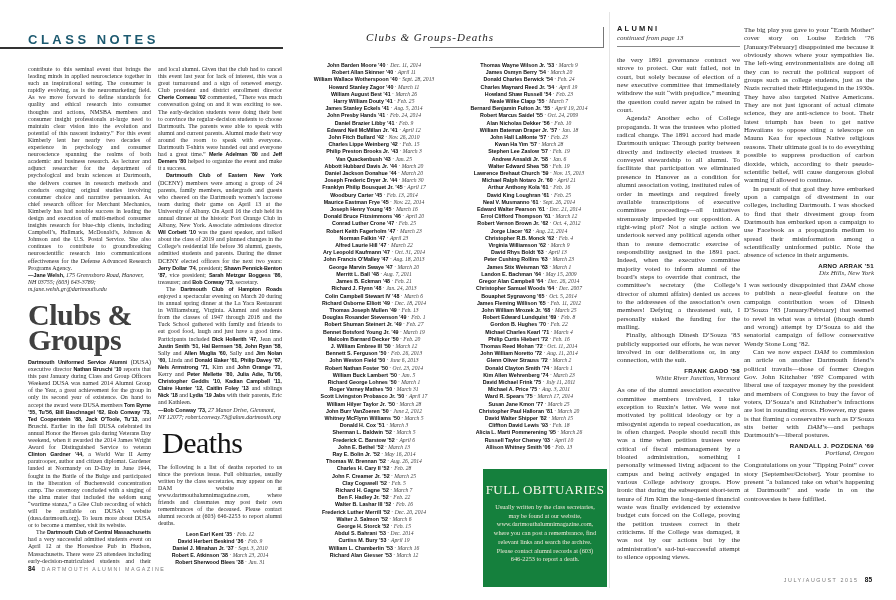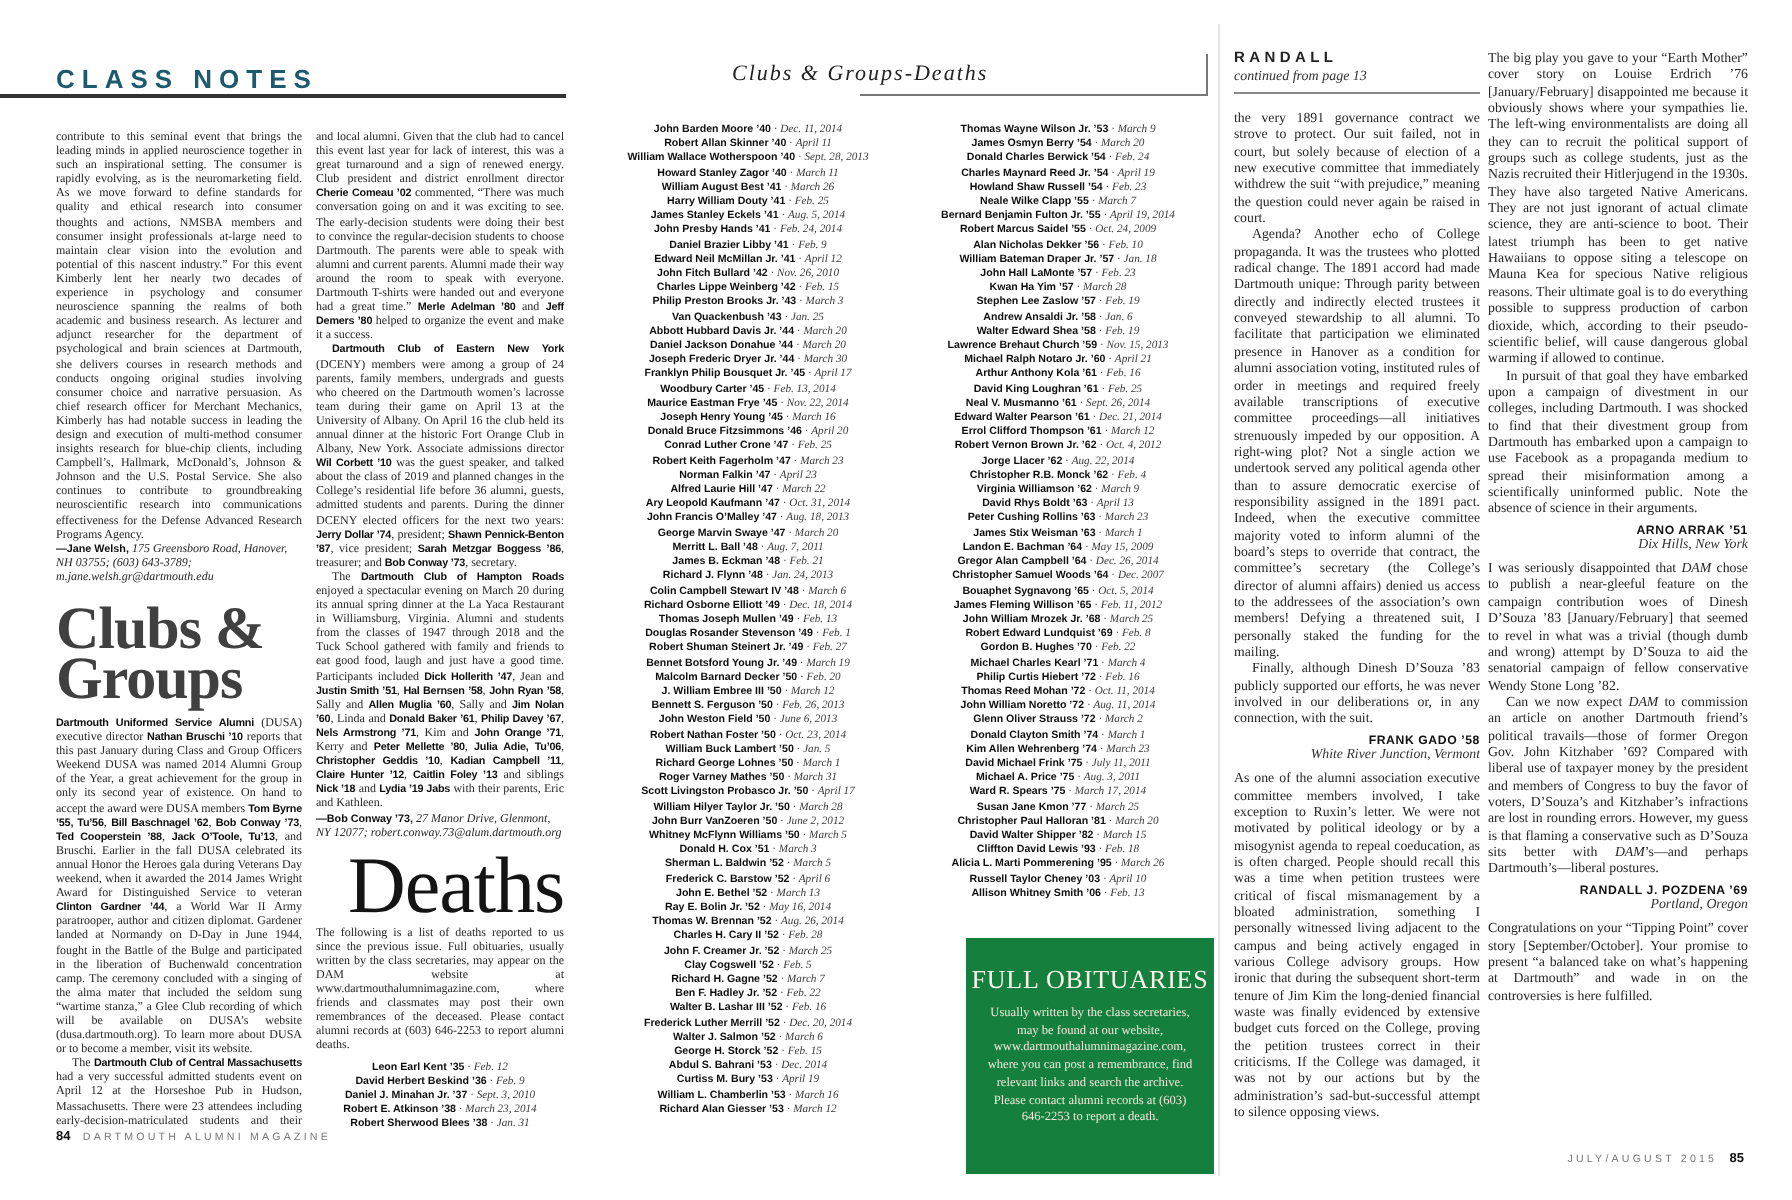--- a/index.html
+++ b/index.html
@@ -16,21 +16,21 @@
 
   
   .col { position:absolute; overflow:hidden; }
   .p { font-size:6px; line-height:7.1px; text-align:justify; color:#262626; }
   .pgroup .p + .p { text-indent:8px; }
   .p b { font-family:"Liberation Sans",sans-serif; font-size:5.4px; color:#0e0e0e; letter-spacing:-0.1px; }
   .addr { font-size:6px; line-height:7.1px; font-style:italic; color:#262626; text-align:left; }
   .addr b { font-style:normal; font-family:"Liberation Sans",sans-serif; font-size:5.4px; color:#0e0e0e; }
 
   .display-head { font-size:30px; line-height:25px; font-weight:700; color:#404040; letter-spacing:-0.5px; margin:9px 0 7px; }
-  .deaths-head { font-size:40px; line-height:30px; font-weight:400; color:#141414; letter-spacing:-0.5px; margin:7px 16px 6px; }
+  .deaths-head { font-size:30px; line-height:30px; font-weight:400; color:#141414; letter-spacing:-0.5px; margin:7px 4px 6px; }
 
   
   .dlist { text-align:center; }
   .dentry { font-size:5.6px; line-height:7.2px; white-space:nowrap; }
   .dn { font-family:"Liberation Sans",sans-serif; font-weight:bold; font-size:5.3px; color:#0e0e0e; }
   .dsep { color:#444; }
   .dd { font-style:italic; font-size:5.6px; color:#3a3a3a; }
 
   
   .obitbox { background:#15803d; color:#f7f1e4; text-align:center; }
@@ -224,21 +224,21 @@
   <div class="obit-body">Usually written by the class secretaries, may be found at our website, www.dartmouthalumnimagazine.com, where you can post a remembrance, find relevant links and search the archive. Please contact alumni records at (603) 646-2253 to report a death.</div>
 </div>
 
 <div class="abs footer" style="left:28px; top:565px;">
   <b>84</b>&nbsp;&nbsp;<span>DARTMOUTH ALUMNI MAGAZINE</span>
 </div>
 
 <div class="abs" style="left:609px; top:12px; width:1px; height:576px; background:#e4e4e4;"></div>
 
 <div class="abs" style="left:617px; top:24px; width:123px;">
-  <div class="letters-label">RANDALL</div>
+  <div class="letters-label">ALUMNI</div>
   <div class="letters-cont">continued from page 13</div>
 </div>
 <div class="abs" style="left:617px; top:46px; width:123px; height:1px; background:#888;"></div>
 
 <div class="col" style="left:617px; top:56px; width:123px; height:506px;">
   <div class="lgroup">
       <p class="lp">the very 1891 governance contract we strove to protect. Our suit failed, not in court, but solely because of election of a new executive committee that immediately withdrew the suit “with prejudice,” meaning the question could never again be raised in court.</p>
       <p class="lp">Agenda? Another echo of College propaganda. It was the trustees who plotted radical change. The 1891 accord had made Dartmouth unique: Through parity between directly and indirectly elected trustees it conveyed stewardship to all alumni. To facilitate that participation we eliminated presence in Hanover as a condition for alumni association voting, instituted rules of order in meetings and required freely available transcriptions of executive committee proceedings—all initiatives strenuously impeded by our opposition. A right-wing plot? Not a single action we undertook served any political agenda other than to assure democratic exercise of responsibility assigned in the 1891 pact. Indeed, when the executive committee majority voted to inform alumni of the board’s steps to override that contract, the committee’s secretary (the College’s director of alumni affairs) denied us access to the addressees of the association’s own members! Defying a threatened suit, I personally staked the funding for the mailing.</p>
       <p class="lp">Finally, although Dinesh D’Souza ’83 publicly supported our efforts, he was never involved in our deliberations or, in any connection, with the suit.</p>
     </div>

